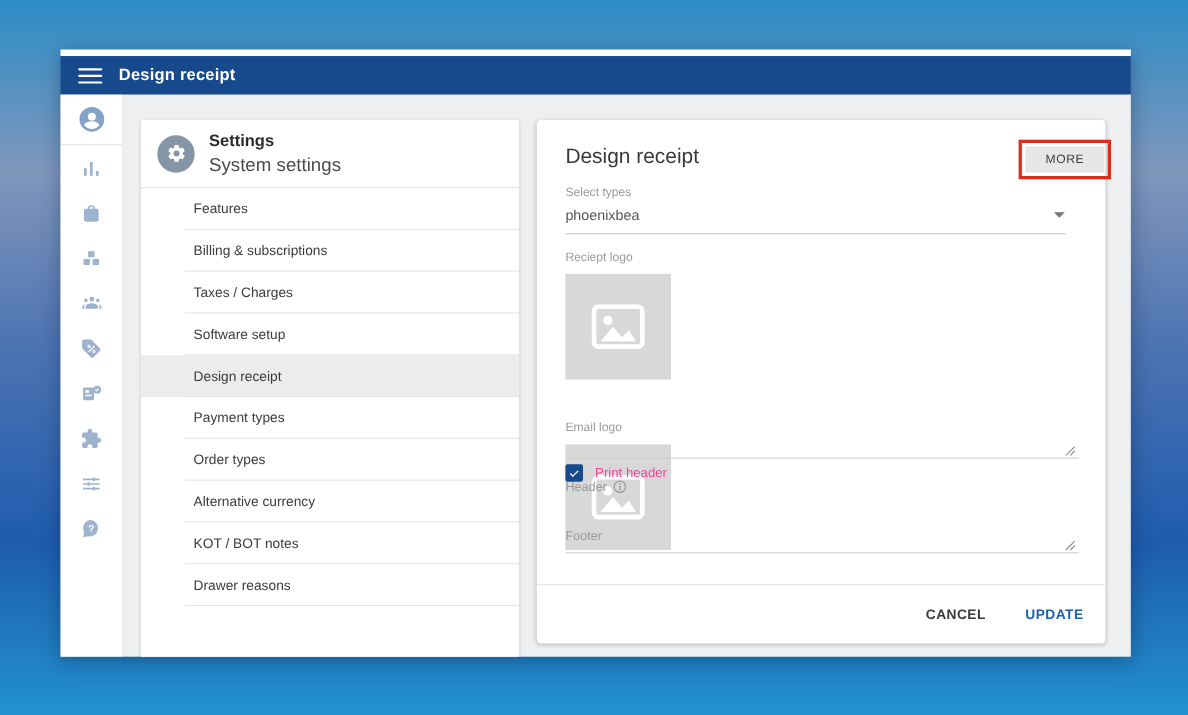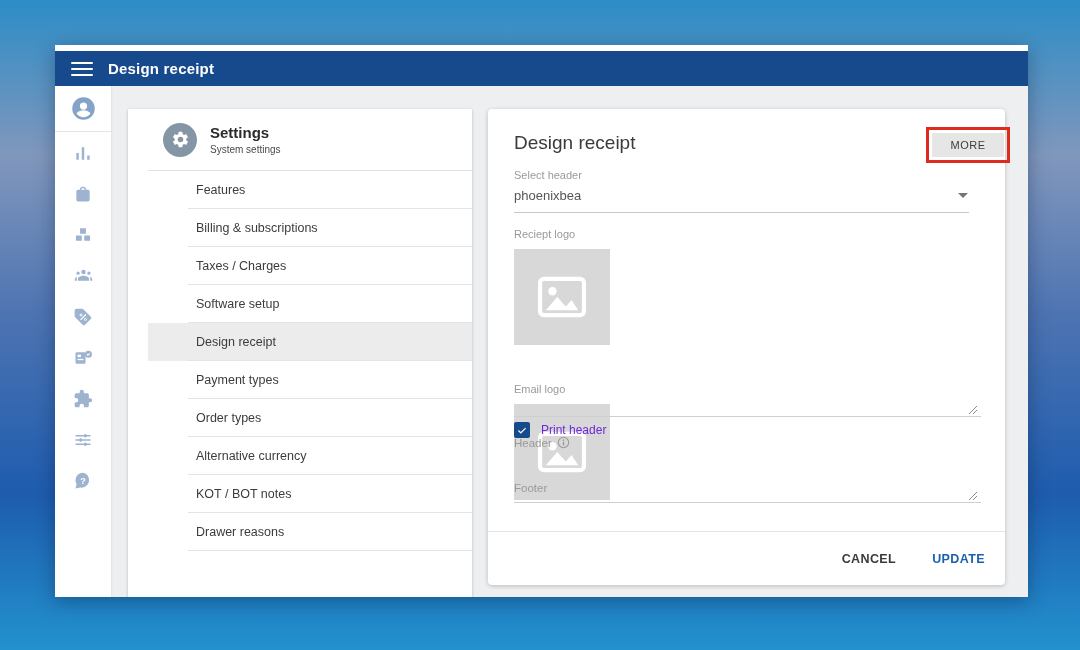--- a/index.html
+++ b/index.html
@@ -25,27 +25,27 @@
   .side-item { height:41px; width:100%; display:flex; align-items:center; justify-content:center; cursor:pointer; }
   .side-item--account { height:45px; }
   .side-divider { width:100%; height:1px; background:#e3e5e8; flex:none; }
   .side-item svg { fill:#9db3cf; }
   .side-item--account svg { fill:#83a3c8; }
 
   .main { flex:1; position:relative; }
 
   
   .settings-card { position:absolute; left:17px; top:23px; width:344px; height:500px;
-                   background:#fff; box-shadow:0 1px 3px rgba(0,0,0,.22);padding-left:20px; }
+                   background:#fff; box-shadow:0 1px 3px rgba(0,0,0,.22); }
   .sc-header { height:62px; display:flex; align-items:center; border-bottom:1px solid #e2e2e2; }
   .sc-gear { width:34px; height:34px; border-radius:50%; background:#8496a6; margin-left:15px;
              display:flex; align-items:center; justify-content:center; flex:none; }
   .sc-titles { margin-left:13px; }
   .sc-title { font-size:15px; font-weight:bold; color:#2b2b2b; }
-  .sc-sub { font-size:10px; color:#4a4a4a; margin-top:3px; }
+  .sc-sub { font-size:17px; color:#4a4a4a; margin-top:3px; }
   .sc-item { height:38px; line-height:38px; padding-left:48px; font-size:12.5px; color:#3c3c3c;
              position:relative; cursor:pointer; white-space:nowrap; }
   .sc-item::after { content:""; position:absolute; left:40px; right:0; bottom:0; height:1px; background:#e4e4e4; }
   .sc-item.active { background:#ececec; }
 
   
   .detail-card { position:absolute; left:377px; top:23px; width:517px; height:476px;
                  background:#fff; border-radius:4px; box-shadow:0 1px 4px rgba(0,0,0,.22); }
   .dc-title { position:absolute; left:26px; top:23px; font-size:19px; color:#3a3a3a; }
   .more-wrap { position:absolute; top:18px; right:-5px; border:3px solid #dd2b1e; padding:3px; }
@@ -64,21 +64,21 @@
   .hdr-label, .ftr-label { position:absolute; left:26px; font-size:11.5px; color:#9a9a9a;
                            display:flex; align-items:center; gap:5px; }
   .hdr-label { top:291px;margin-top:36px; } .ftr-label { top:373px; }
   .field-line { position:absolute; left:26px; width:467px; border-bottom:1px solid #cfcfcf; height:0; }
   .hdr-line { top:307px; } .ftr-line { top:393px; }
   .grip { position:absolute; right:27px; }
   .hdr-grip { top:296px; } .ftr-grip { top:382px; }
   .chk-row { position:absolute; left:26px; top:313px; display:flex; align-items:center; gap:11px; }
   .checkbox { width:16px; height:16px; background:#174a8c; border-radius:2px;
               display:flex; align-items:center; justify-content:center; cursor:pointer; flex:none; }
-  .chk-label { font-size:12px; color:#6d28d9; }
+  .chk-label { font-size:12px; color:#ec4899; }
   .actions-divider { position:absolute; left:0; right:0; top:422px; height:1px; background:#e4e4e4; }
   .actions { position:absolute; right:20px; top:423px; height:53px; display:flex; align-items:center; gap:36px; }
   .btn-text { font-size:12.5px; font-weight:bold; letter-spacing:.4px; background:none; border:none;
               cursor:pointer; font-family:inherit; }
   .btn-cancel { color:#3a3a3a; }
   .btn-update { color:#1d61ae; }
 </style>
 </head>
 <body>
 
@@ -187,21 +187,21 @@
         <div class="sc-item">Drawer reasons</div>
       </div>
 
       <div class="detail-card">
         <div class="dc-title">Design receipt</div>
 
         <div class="more-wrap">
           <button class="more-btn">MORE</button>
         </div>
 
-        <div class="select-label">Select header</div>
+        <div class="select-label">Select types</div>
         <div class="select-box">
           <span>phoenixbea</span>
           <span class="caret"></span>
         </div>
 
         <div class="logos">
           <div>
             <div class="logo-label">Reciept logo</div>
             <div class="logo-box">
               <svg width="50" height="42" viewBox="0 0 26 22">

